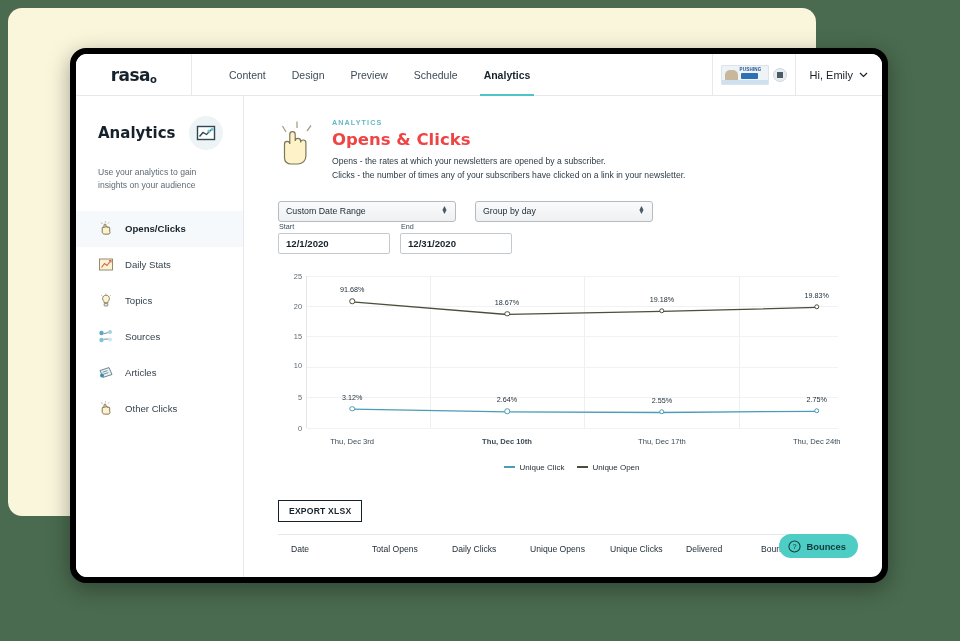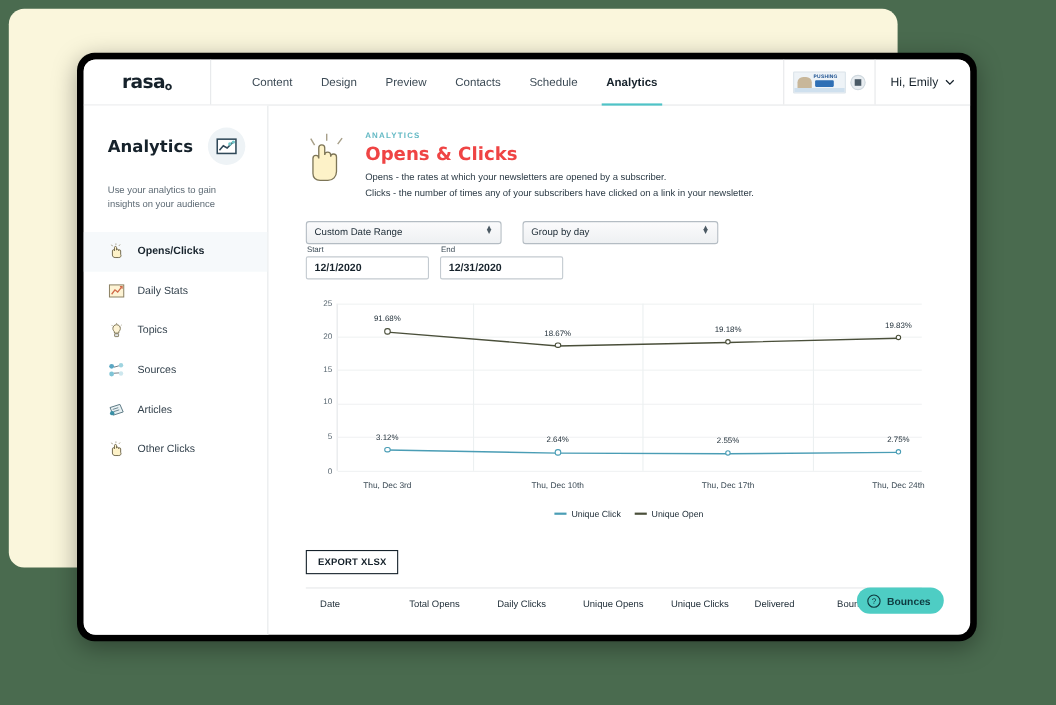--- a/index.html
+++ b/index.html
@@ -248,23 +248,20 @@
         </div>
         <div id="nav-items">
           <div class="nav-item">
               <span>Content</span>
             </div>
           <div class="nav-item">
               <span>Design</span>
             </div>
           <div class="nav-item">
               <span>Preview</span>
-            </div>
-          <div class="nav-item">
-              <span>Contacts</span>
             </div>
           <div class="nav-item">
               <span>Schedule</span>
             </div>
           <div class="nav-item active">
               <span>Analytics</span>
             </div>
         </div>
         <div id="nav-right">
           <div id="promo">
@@ -425,21 +422,21 @@
                 <div class="hgrid" style="top: 91.2px;"></div>
                 <div class="ytick" style="top: 89px;">10</div>
                 <div class="hgrid" style="top: 60.8px;"></div>
                 <div class="ytick" style="top: 60.8px;">15</div>
                 <div class="hgrid" style="top: 30.4px;"></div>
                 <div class="ytick" style="top: 30.4px;">20</div>
                 <div class="hgrid" style="top: 0px;"></div>
                 <div class="ytick" style="top: 0px;">25</div>
                 <div class="xtick" style="left: 45.135px;">Thu, Dec 3rd</div>
                 <div class="vgrid" style="left: 122.572px;"></div>
-                <div class="xtick" style="left: 200.01px;">Thu, Dec 10th</div>
+                <div class="xtick" style="left: 200.01px; font-weight: bold;">Thu, Dec 10th</div>
                 <div class="vgrid" style="left: 277.447px;"></div>
                 <div class="xtick" style="left: 354.885px;">Thu, Dec 17th</div>
                 <div class="vgrid" style="left: 432.322px;"></div>
                 <div class="xtick" style="left: 509.76px;">Thu, Dec 24th</div>
                 <svg width="531" height="152" style="position: absolute; left: 0px; top: 0px;">
                   <polyline points="45.135000000000005,133.0304 200.01,135.9488 354.88499999999993,136.496 509.76,135.28" fill="none" stroke="#4a9db5" stroke-width="1.3"></polyline>
                   <polyline points="45.135000000000005,25.900800000000018 200.01,38.4864 354.88499999999993,35.3856 509.76,31.433600000000013" fill="none" stroke="#4a4f3a" stroke-width="1.3"></polyline>
                 </svg>
                 <div class="dot" style="left: 45.135px; top: 133.03px; border: 1.3px solid rgb(74, 157, 181);"></div>
                 <div class="dlabel" style="left: 45.135px; top: 126.03px;">3.12%</div>

